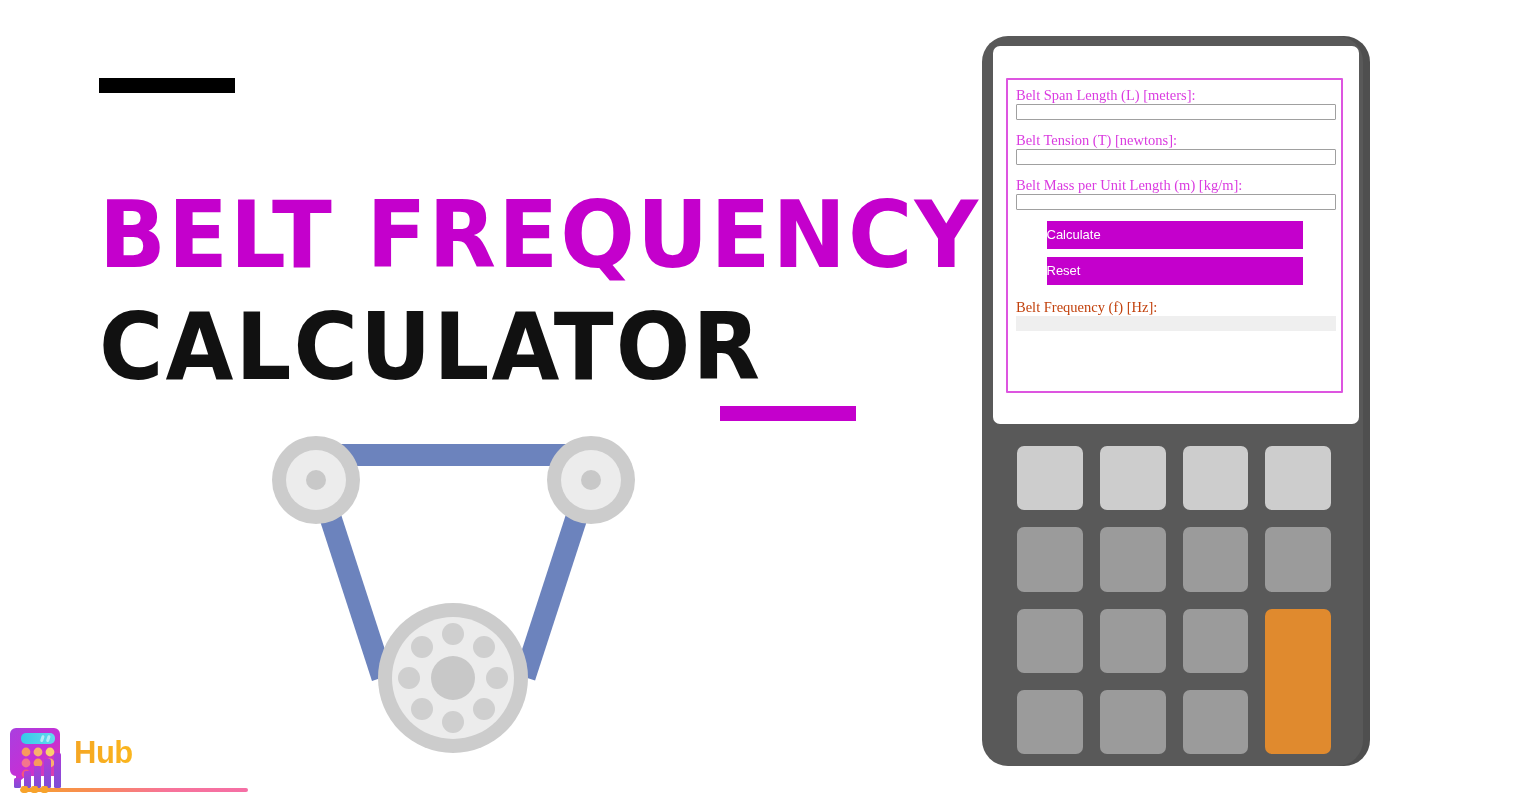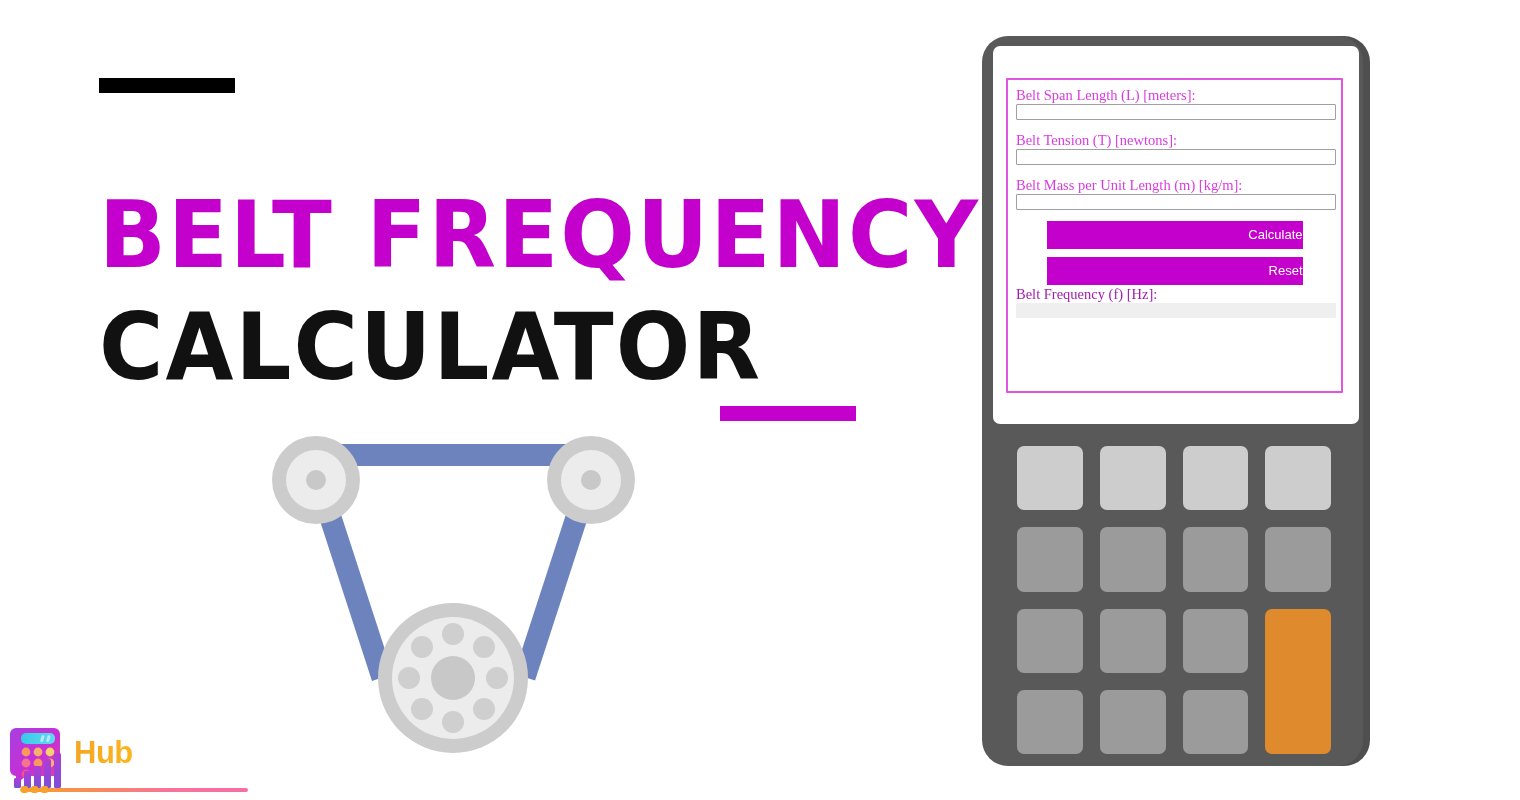--- a/index.html
+++ b/index.html
@@ -178,30 +178,30 @@
     display: block;
     width: 256px;
     height: 28px;
     margin: 0 auto 8px auto;
     background: #C400CC;
     border: none;
     color: #ffffff;
     font-family: "Liberation Sans", sans-serif;
     font-size: 13px;
     line-height: 28px;
-    text-align: right;
+    text-align: left;
     cursor: pointer;
     padding: 0;
   }
-  .action-button.reset-btn { margin-bottom: 0; }
+  .action-button.reset-btn { margin-bottom: 13px; }
 
   .result-label {
     font-family: "Liberation Serif", "DejaVu Serif", serif;
     font-size: 14.5px;
-    color: #a21caf;
+    color: #c2410c;
     line-height: 17px;
     margin: 0 0 2px 0;
   }
   .result-output {
     display: block;
     width: 320px;
     height: 15px;
     background: #EFEFEF;
     border: none;
     font-family: "Liberation Sans", sans-serif;

